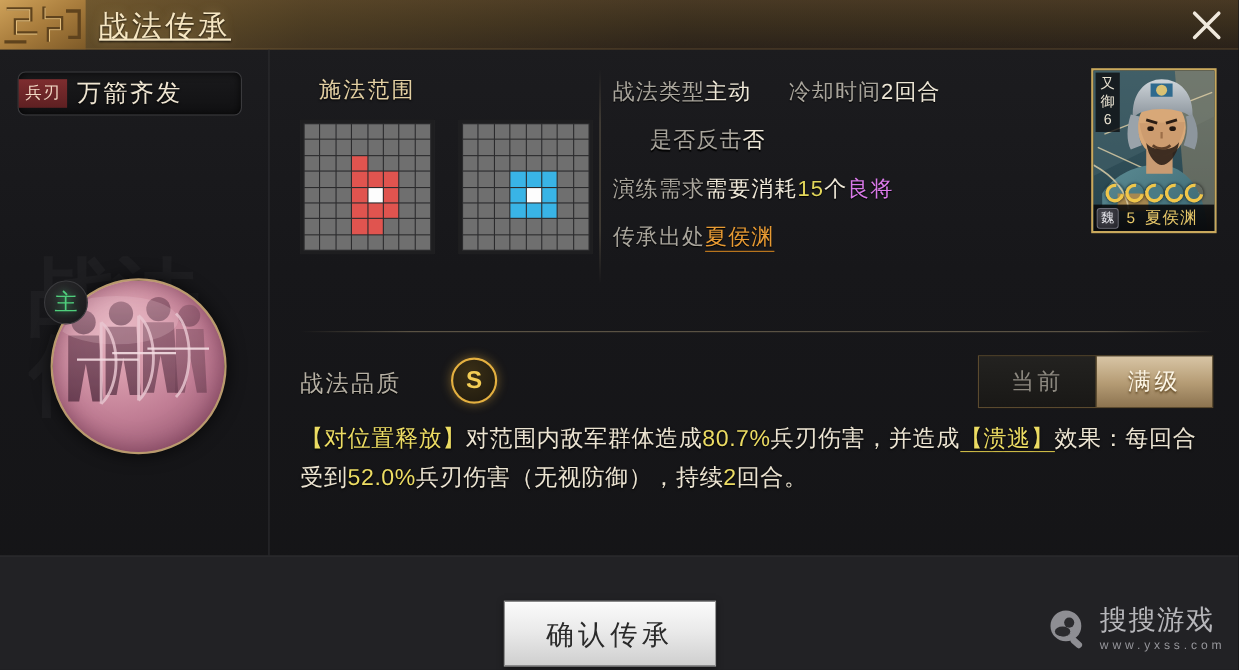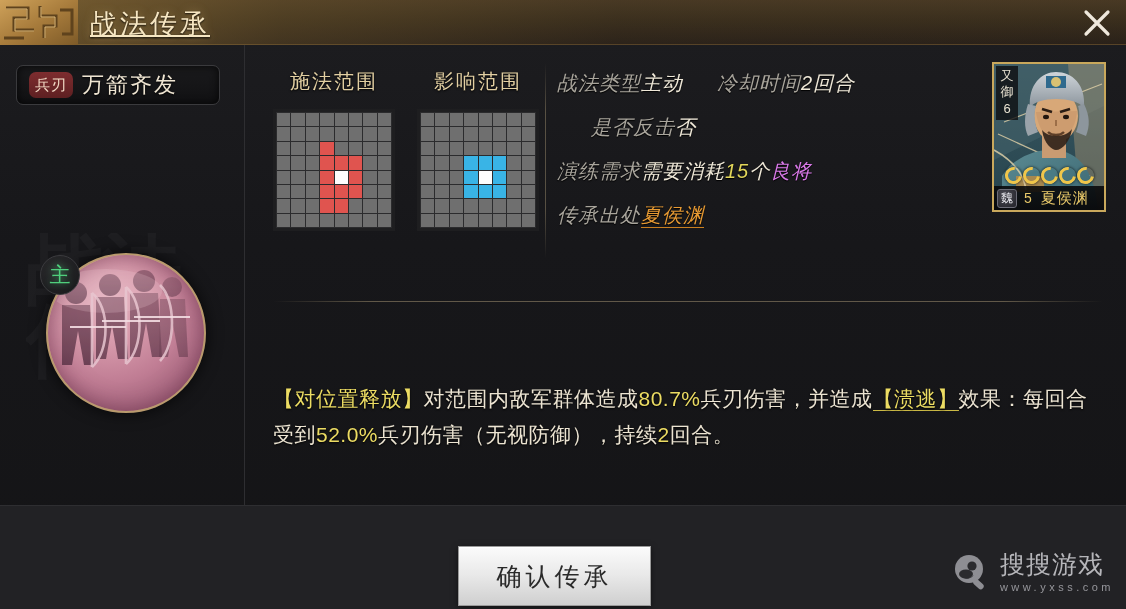--- a/index.html
+++ b/index.html
@@ -52,27 +52,26 @@
   }
   .skill-name-plate {
     position: absolute; left: 16px; top: 20px; width: 204px; height: 40px;
     background: linear-gradient(180deg, #1a1a1c 0%, #111113 100%);
     border: 1px solid #3a3a3d;
     border-radius: 7px;
     display: flex; align-items: center;
     box-shadow: inset 0 0 8px rgba(0,0,0,.8);
   }
   .type-tag {
-    margin-left: 12px;
     background: linear-gradient(180deg, #7e2d2f 0%, #5e2022 100%);
     color: #f1d9c5;
     font-size: 15px; line-height: 1;
     padding: 5px 6px 6px 6px;
     letter-spacing: 1px;
-    border-radius: 7px;
+    border-radius: 0;
   }
   .skill-name {
     margin-left: 9px;
     font-size: 22px;
     color: #efe5d2;
     letter-spacing: 2px;
     text-shadow: 0 1px 2px #000;
   }
 
   .icon-wrap {
@@ -151,21 +150,21 @@
   .stat-label {
     font-size: 20px; color: #a9a59c; letter-spacing: 1px;
     text-shadow: 0 1px 1px #000;
     white-space: nowrap;
   }
   .stat-value {
     font-size: 20px; color: #efe8d8; 
     letter-spacing: 1px; white-space: nowrap;
     text-shadow: 0 1px 1px #000;
   }
-  .stat-cell { display: flex; align-items: baseline; font-style: italic; }
+  .stat-cell { display: flex; align-items: baseline; }
   .stat-cell.c2 { margin-left: 34px; }
   .num-gold { color: #e2d65a; }
   .mat-purple { color: #d979e8; }
   .src-link {
     color: #e79a33;
     border-bottom: 1.5px solid #c97f1f;
     padding-bottom: 1px;
     cursor: pointer;
   }
 
@@ -395,21 +394,20 @@
       </div>
       <div class="main-badge">主</div>
     </div>
   </div>
 
   <div class="main-area">
 
     <div class="range-block">
       <div class="range-heads">
         <div class="range-head">施法范围</div>
-        <div class="range-head">影响范围</div>
       </div>
       <div class="grids">
         <div class="grid-box" id="grid-cast">
             <div class="cell"></div>
             <div class="cell"></div>
             <div class="cell"></div>
             <div class="cell"></div>
             <div class="cell"></div>
             <div class="cell"></div>
             <div class="cell"></div>
@@ -641,20 +639,28 @@
         <div class="gen-footer">
           <span class="faction-chip">魏</span>
           <span class="gen-level">5</span>
           <span class="gen-name">夏侯渊</span>
         </div>
       </div>
     </div>
 
     <div class="hsep"></div>
 
+    <div class="quality-row">
+      <span class="quality-label">战法品质</span>
+      <span class="quality-badge">S</span>
+      <div class="lvl-toggle">
+        <div class="tgl off">当前</div>
+        <div class="tgl on">满级</div>
+      </div>
+    </div>
 
     <div class="desc">
       <span class="y">【对位置释放】</span><span>对范围内敌军群体造成</span><span class="y">80.7%</span><span>兵刃伤害，并造成</span><span class="y-u">【溃逃】</span><span>效果：每回合受到</span><span class="y">52.0%</span><span>兵刃伤害（无视防御），持续</span><span class="y">2</span><span>回合。</span>
     </div>
   </div>
 
   <div class="footer">
     <div class="confirm-btn">确认传承</div>
     <div class="watermark">
       <div class="wm-icon">

